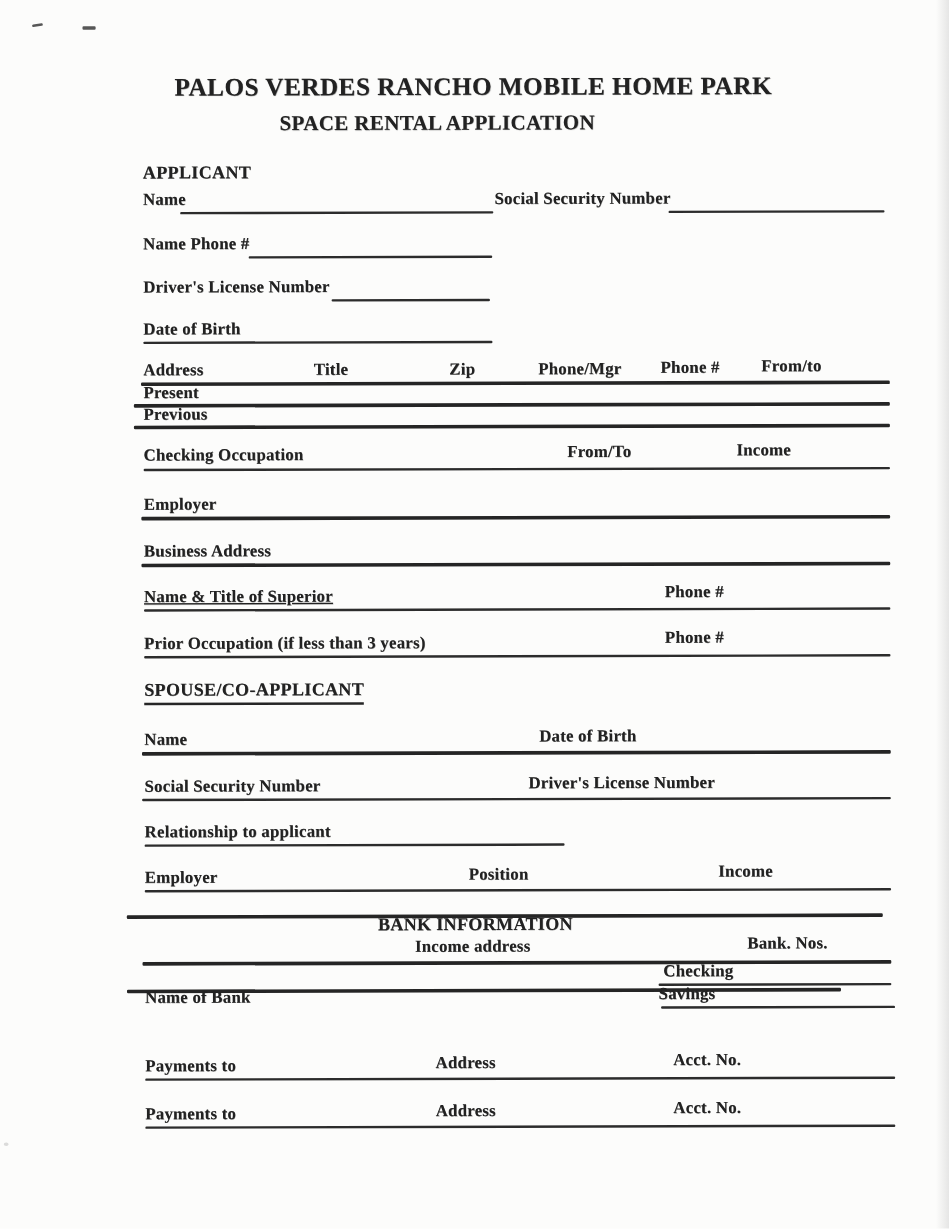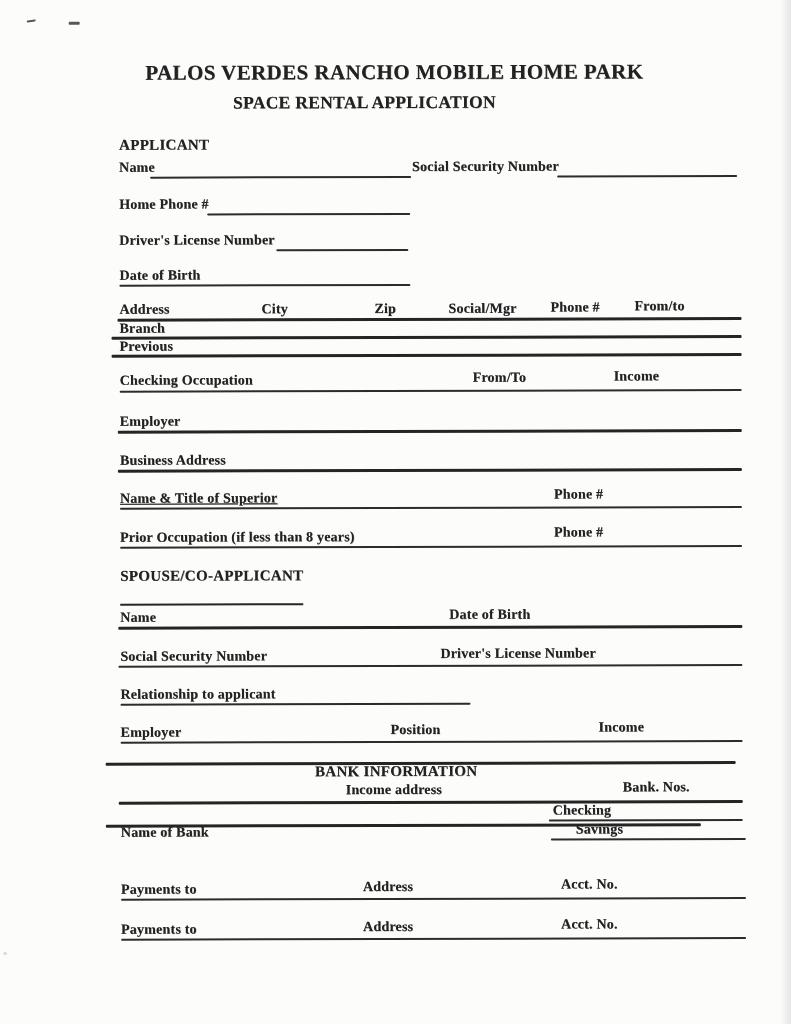--- a/index.html
+++ b/index.html
@@ -16,21 +16,21 @@
   .subtitle{
     position:absolute;left:-30px;width:100%;text-align:center;
     font-weight:700;font-size:17.5px;letter-spacing:0.3px;white-space:nowrap;
     text-shadow:0.4px 0.4px 0.6px rgba(25,25,25,0.5);
   }
   .hd{
     position:absolute;font-weight:700;font-size:15px;line-height:17px;
     white-space:nowrap;letter-spacing:0.3px;
     text-shadow:0.35px 0.35px 0.5px rgba(25,25,25,0.5);
   }
-  .hd.u{border-bottom:2px solid #262626;padding-bottom:19px;}
+  .hd.u{border-bottom:2px solid #262626;padding-bottom:1px;}
   .lbl{
     position:absolute;font-weight:700;font-size:14px;line-height:16px;
     white-space:nowrap;letter-spacing:0.2px;
     text-shadow:0.3px 0.3px 0.5px rgba(30,30,30,0.5);z-index:2;
   }
   .rule{position:absolute;height:2px;background:#2c2c2c;border-radius:1px;z-index:1;}
   .rule.thick{height:3px;background:#252525;}
   .art{position:absolute;background:#575757;border-radius:1px;}
   .edge{position:absolute;right:0;top:0;width:11px;height:100%;
     background:linear-gradient(to right, rgba(0,0,0,0), rgba(110,110,110,0.16));}
@@ -49,58 +49,58 @@
     <div class="title" style="top:60px;">PALOS VERDES RANCHO MOBILE HOME PARK</div>
     <div class="subtitle" style="top:92px;">SPACE RENTAL APPLICATION</div>
 
     <div class="hd" style="left:120px;top:136px;">APPLICANT</div>
 
     <span class="lbl" style="left:120px;top:159px;">Name</span>
     <div class="rule" style="left:151px;top:176px;width:261px;"></div>
     <span class="lbl" style="left:413px;top:159px;">Social Security Number</span>
     <div class="rule" style="left:558px;top:176px;width:180px;"></div>
 
-    <span class="lbl" style="left:120px;top:196px;">Home Phone #</span>
+    <span class="lbl" style="left:120px;top:196px;">Name Phone #</span>
     <div class="rule" style="left:208px;top:213px;width:203px;"></div>
 
     <span class="lbl" style="left:120px;top:232px;">Driver's License Number</span>
     <div class="rule" style="left:277px;top:249px;width:132px;"></div>
 
     <span class="lbl" style="left:120px;top:267px;">Date of Birth</span>
     <div class="rule" style="left:120px;top:284px;width:291px;"></div>
 
     <span class="lbl" style="left:120px;top:301px;">Address</span>
-    <span class="lbl" style="left:262px;top:301px;">City</span>
+    <span class="lbl" style="left:262px;top:301px;">Title</span>
     <span class="lbl" style="left:375px;top:301px;text-align:right;">Zip</span>
-    <span class="lbl" style="left:449px;top:301px;">Social/Mgr</span>
+    <span class="lbl" style="left:449px;top:301px;">Phone/Mgr</span>
     <span class="lbl" style="left:551px;top:300px;">Phone #</span>
     <span class="lbl" style="left:635px;top:299px;">From/to</span>
     <div class="rule thick" style="left:118px;top:318px;width:624px;"></div>
 
-    <span class="lbl" style="left:120px;top:320px;">Branch</span>
+    <span class="lbl" style="left:120px;top:320px;">Present</span>
     <div class="rule thick" style="left:112px;top:336px;width:630px;"></div>
     <span class="lbl" style="left:120px;top:338px;">Previous</span>
     <div class="rule thick" style="left:112px;top:354px;width:630px;"></div>
 
     <span class="lbl" style="left:120px;top:372px;">Checking Occupation</span>
     <span class="lbl" style="left:473px;top:370px;">From/To</span>
     <span class="lbl" style="left:614px;top:369px;">Income</span>
     <div class="rule" style="left:120px;top:390px;width:622px;"></div>
 
     <span class="lbl" style="left:120px;top:413px;">Employer</span>
     <div class="rule thick" style="left:118px;top:430px;width:624px;"></div>
 
     <span class="lbl" style="left:120px;top:452px;">Business Address</span>
     <div class="rule thick" style="left:118px;top:469px;width:624px;"></div>
 
     <span class="lbl" style="left:120px;top:490px;text-decoration:underline;">Name &amp; Title of Superior</span>
     <span class="lbl" style="left:554px;top:487px;">Phone #</span>
     <div class="rule" style="left:120px;top:507px;width:622px;"></div>
 
-    <span class="lbl" style="left:120px;top:529px;">Prior Occupation (if less than 8 years)</span>
+    <span class="lbl" style="left:120px;top:529px;">Prior Occupation (if less than 3 years)</span>
     <span class="lbl" style="left:554px;top:525px;">Phone #</span>
     <div class="rule" style="left:120px;top:546px;width:622px;"></div>
 
     <div class="hd u" style="left:120px;top:567px;">SPOUSE/CO-APPLICANT</div>
 
     <span class="lbl" style="left:120px;top:609px;">Name</span>
     <span class="lbl" style="left:449px;top:607px;">Date of Birth</span>
     <div class="rule thick" style="left:118px;top:626px;width:624px;"></div>
 
     <span class="lbl" style="left:120px;top:648px;">Social Security Number</span>
@@ -120,21 +120,21 @@
 
     <span class="lbl" style="left:120px;top:824px;">Name of Bank</span>
     <span class="lbl" style="left:345px;top:782px;">Income address</span>
     <span class="lbl" style="left:622px;top:780px;">Bank. Nos.</span>
     <div class="rule thick" style="left:118px;top:801px;width:624px;"></div>
 
     <span class="lbl" style="left:552px;top:803px;">Checking</span>
     <div class="rule" style="left:548px;top:820px;width:194px;"></div>
     <div class="rule thick" style="left:105px;top:824px;width:595px;"></div>
 
-    <span class="lbl" style="left:575px;top:822px;text-align:right;">Savings</span>
+    <span class="lbl" style="left:548px;top:822px;text-align:right;">Savings</span>
     <div class="rule" style="left:550px;top:839px;width:195px;"></div>
 
 
     <span class="lbl" style="left:120px;top:881px;">Payments to</span>
     <span class="lbl" style="left:362px;top:879px;">Address</span>
     <span class="lbl" style="left:560px;top:877px;">Acct. No.</span>
     <div class="rule" style="left:120px;top:898px;width:625px;"></div>
 
     <span class="lbl" style="left:120px;top:921px;">Payments to</span>
     <span class="lbl" style="left:362px;top:919px;">Address</span>

